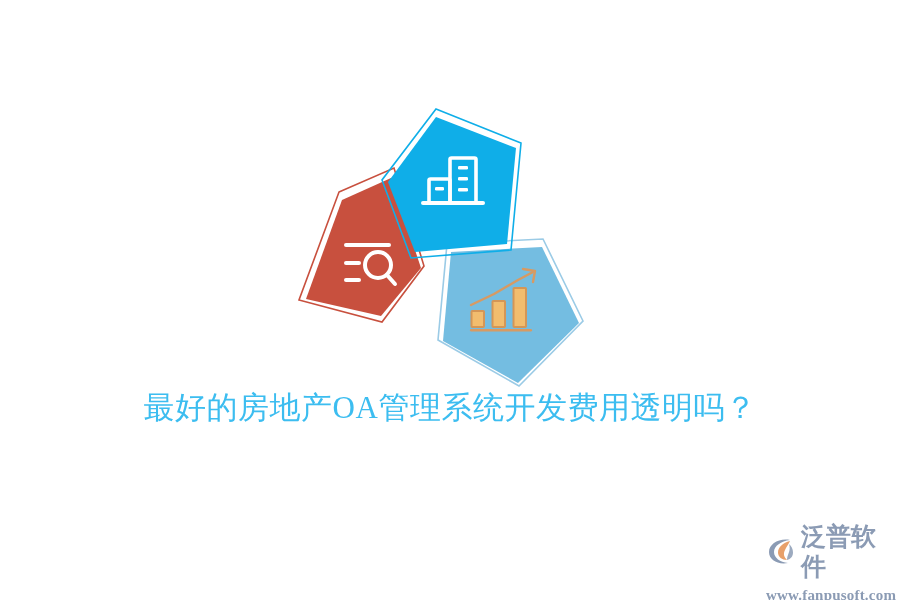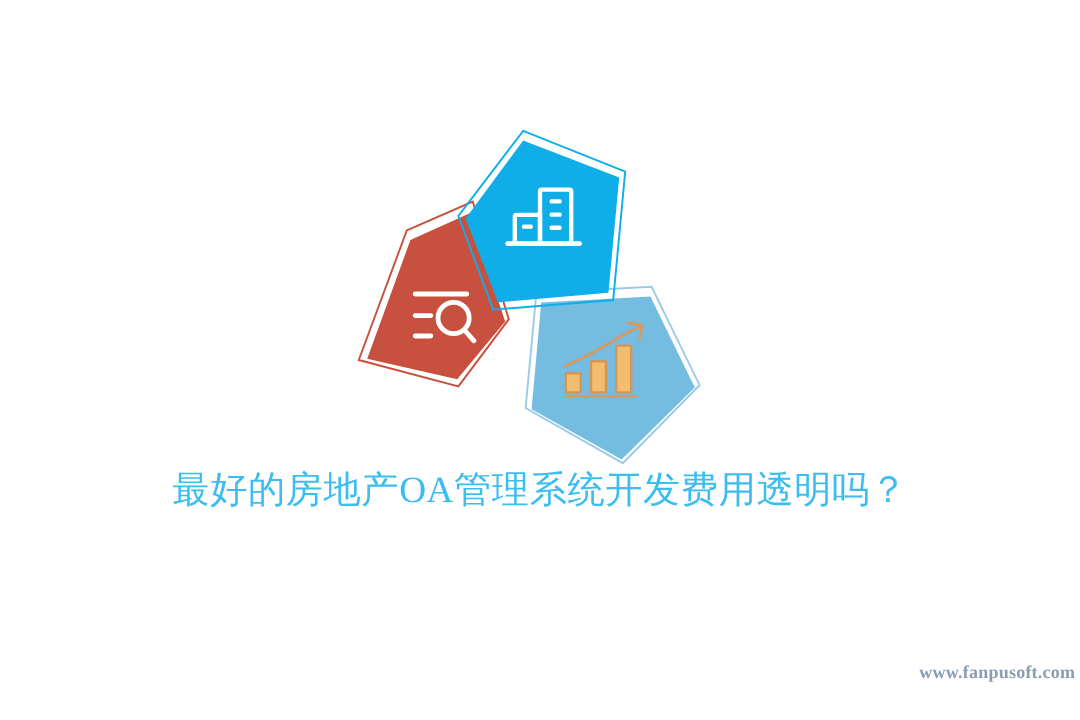--- a/index.html
+++ b/index.html
@@ -151,16 +151,29 @@
           <rect x="131" y="101" width="64" height="4" rx="2" fill="#ffffff"></rect>
         </g>
       </g>
 
     </svg>
   </div>
 
   <div class="headline">最好的房地产OA管理系统开发费用透明吗？</div>
 
   <div class="watermark">
+    <div class="wm-row">
+      <span class="wm-mark">
+        <svg viewBox="0 0 32 30" xmlns="http://www.w3.org/2000/svg">
+
+          <path d="M24 4 C13 2 3 8 3 16 C3 24 12 29 22 27 C14 26 8 22 8 16 C8 10 15 5 24 4 Z" fill="#8b9bb4"></path>
+
+          <path d="M24 5 C17 7 12 11 12 16.5 C12 21 16 24 21 24 C18 21 17 18 19 14 C20.5 10.8 23 7.5 24 5 Z" fill="#E8A06A"></path>
+
+          <path d="M21 24 C25 23 27 20 27 16.5 C27 13 25.5 10 23 8 C24 11 24 14 22.5 17.5 C21.6 19.8 21 22 21 24 Z" fill="#9CAABF"></path>
+        </svg>
+      </span>
+      <span class="wm-name">泛普软件</span>
+    </div>
     <div class="wm-url">www.fanpusoft.com</div>
   </div>
 
 </div>
 
 </body></html>

